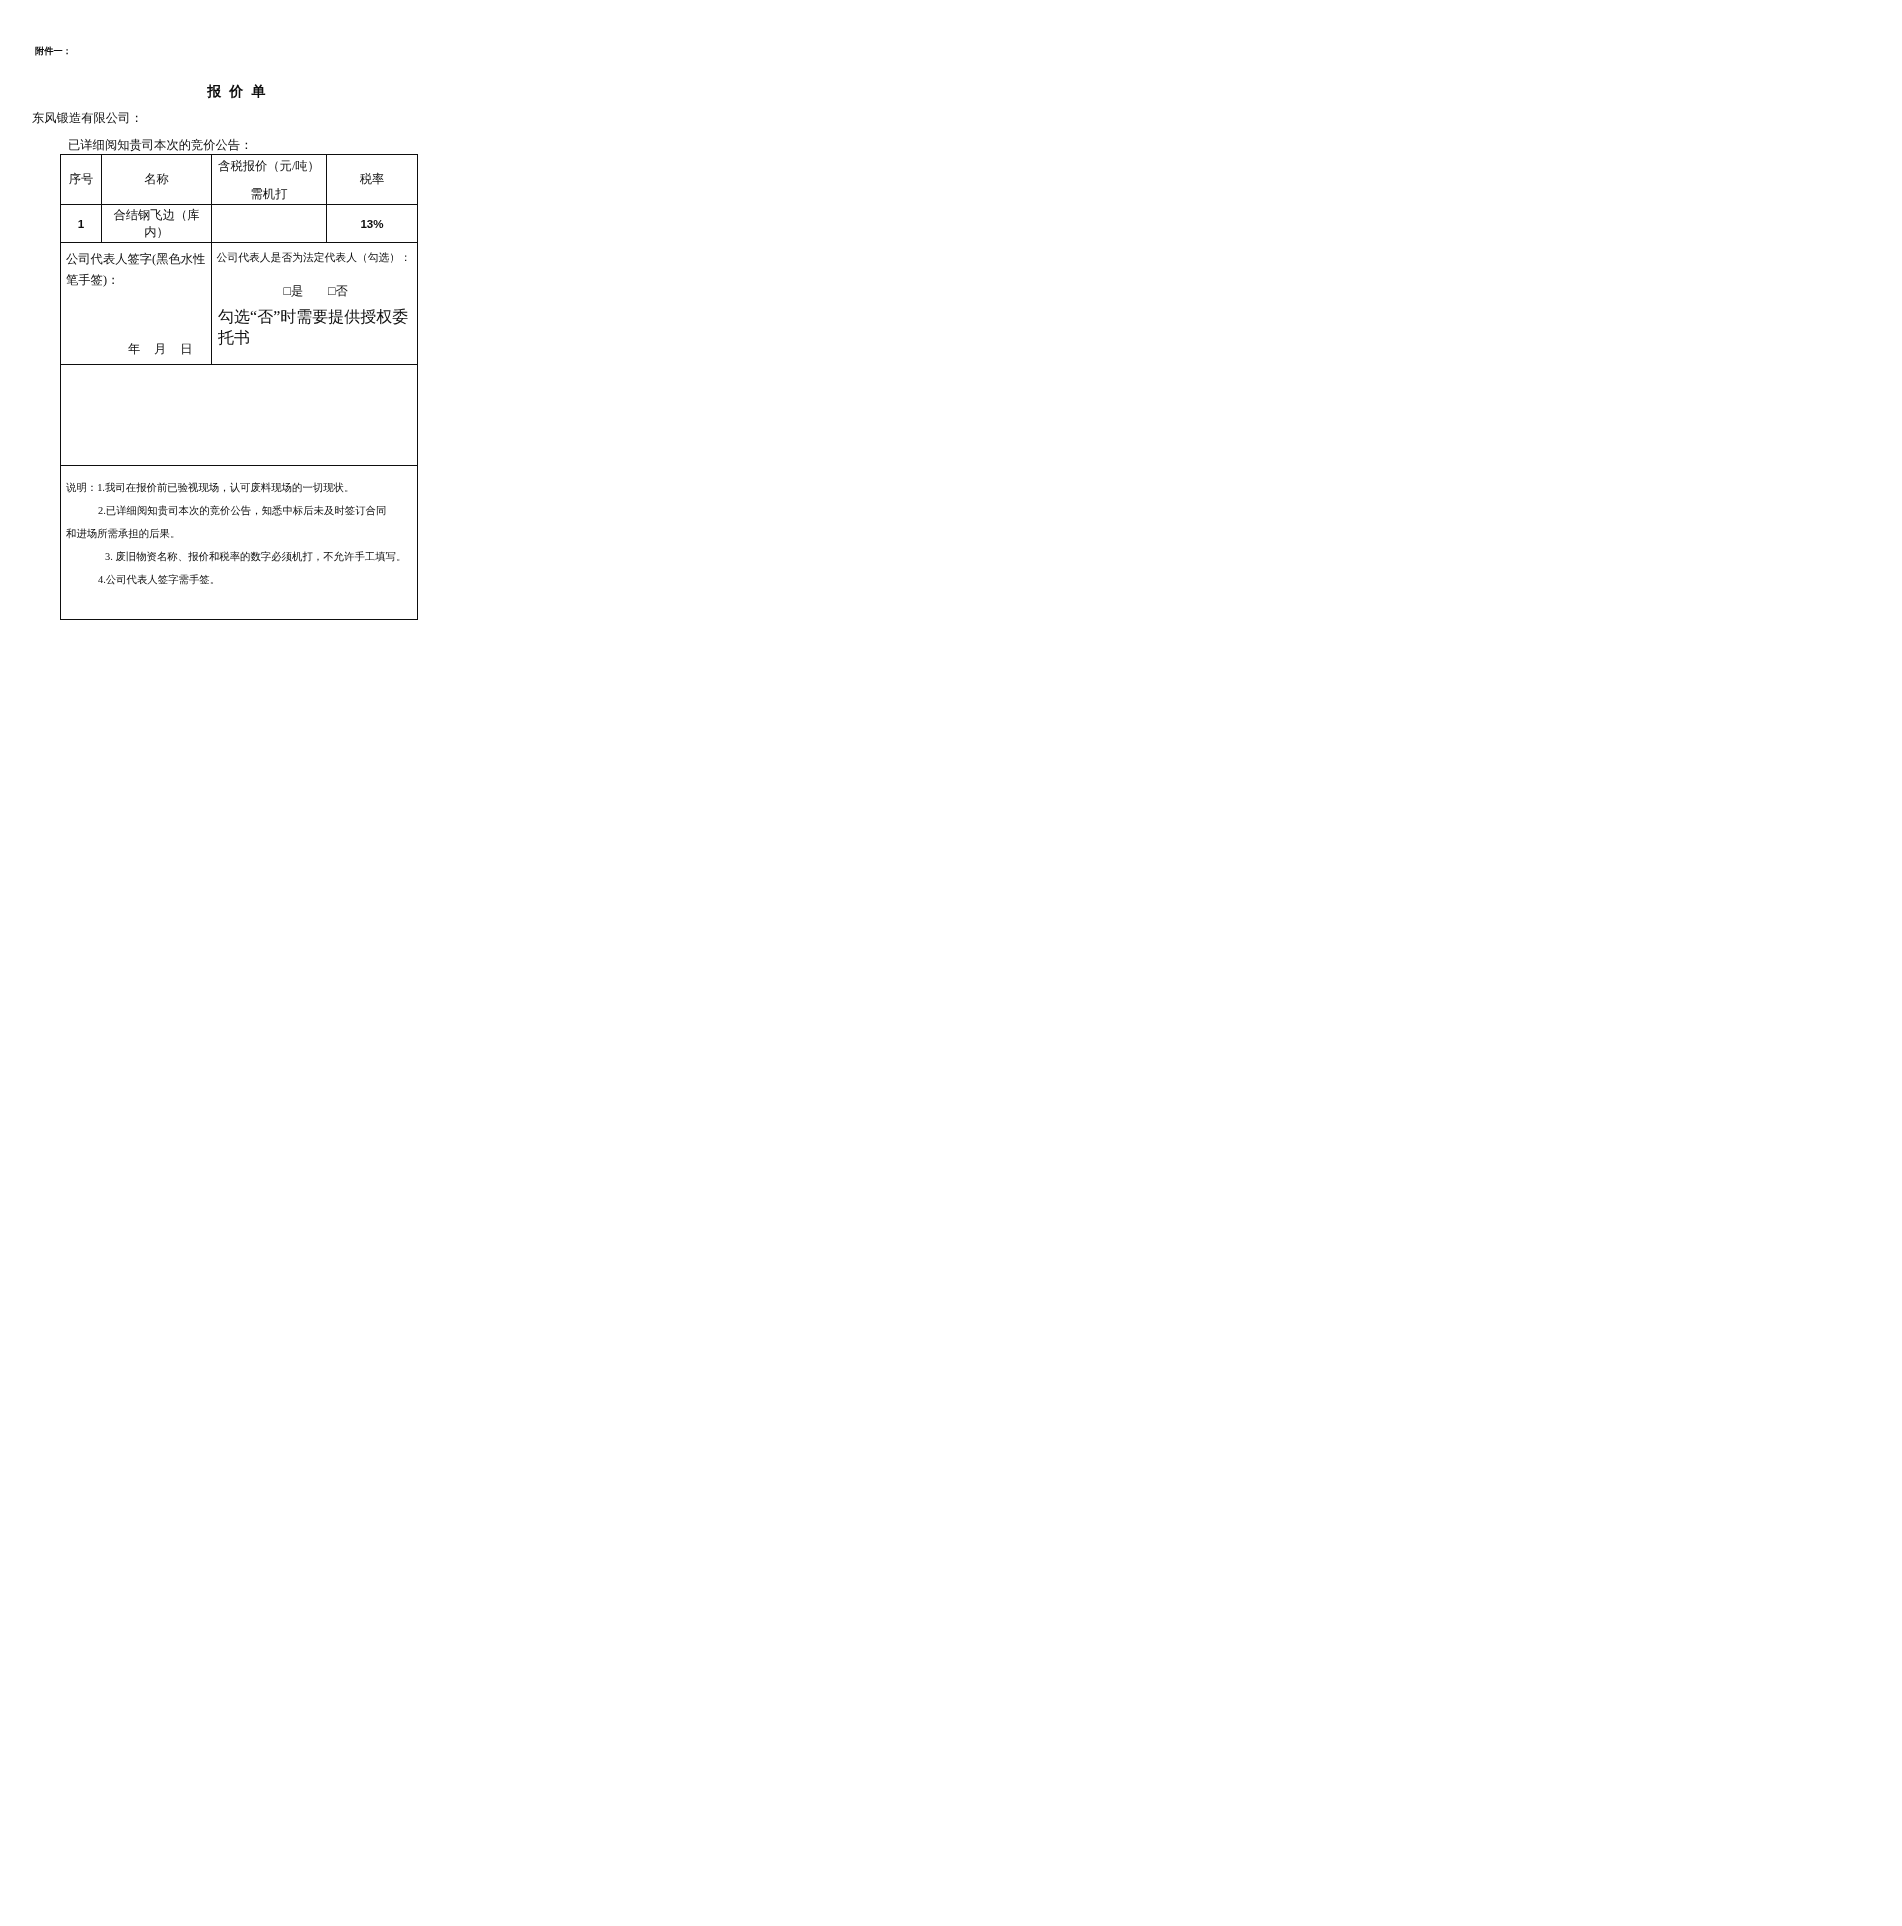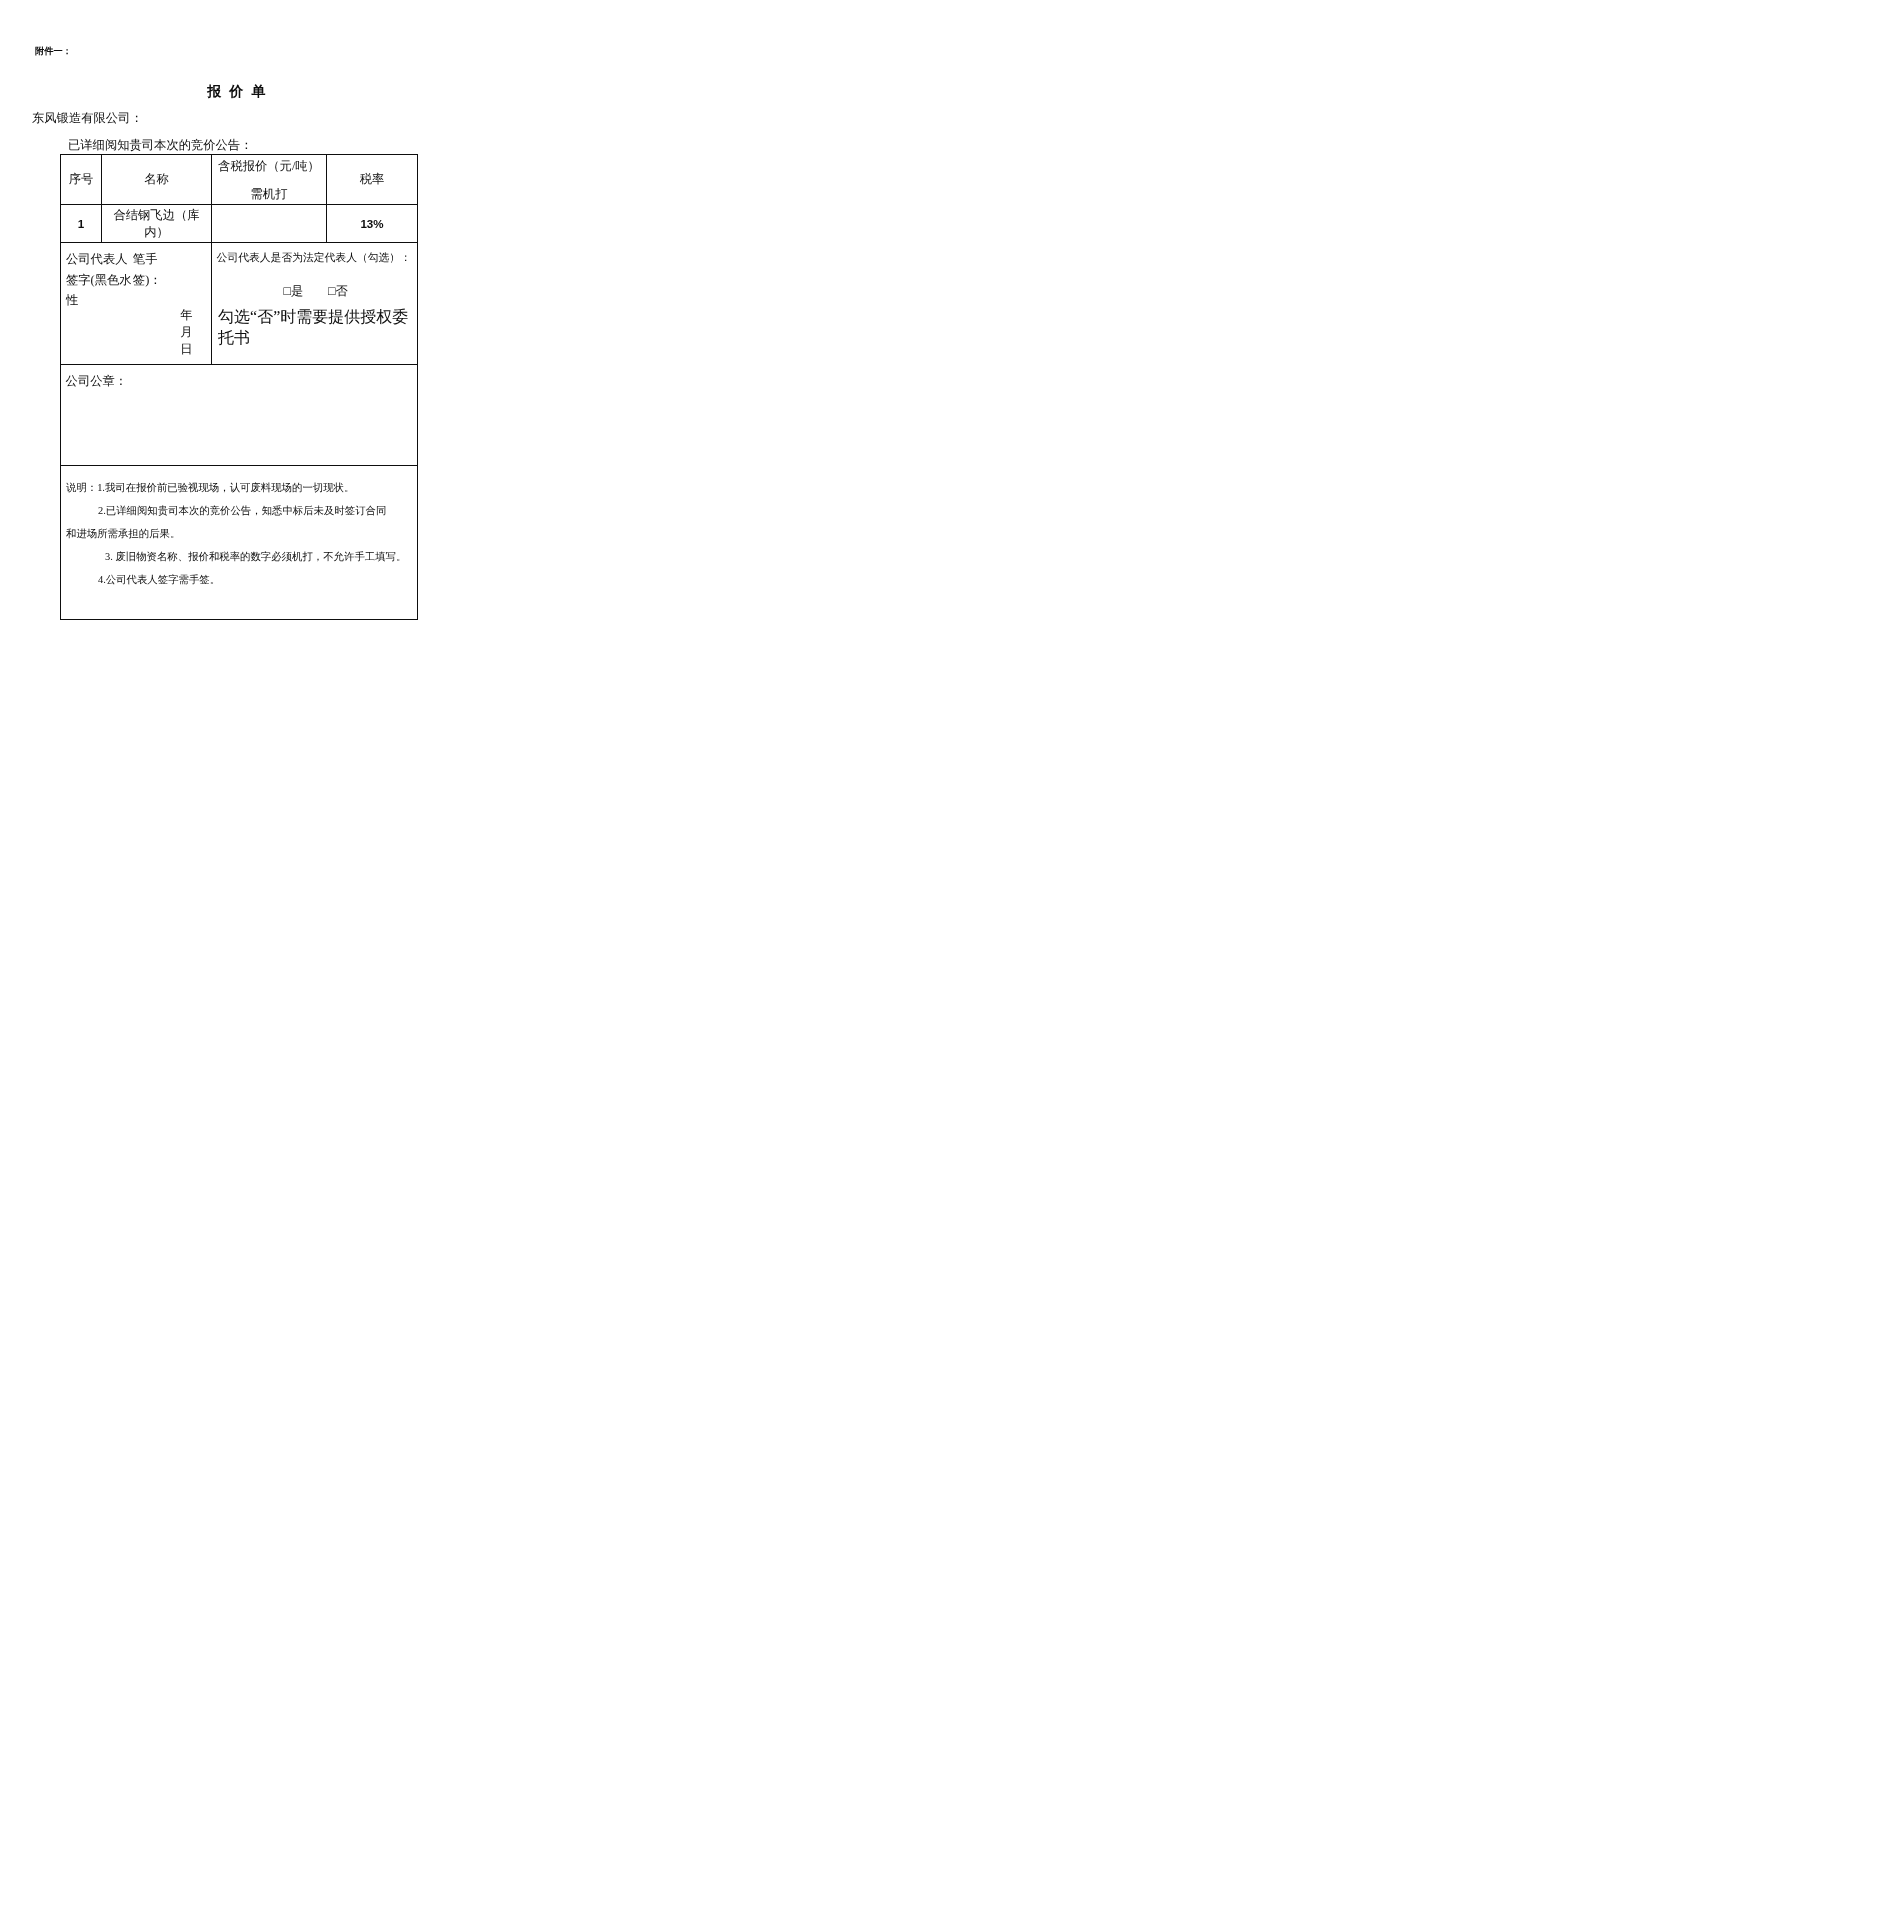--- a/index.html
+++ b/index.html
@@ -56,21 +56,21 @@
     justify-content:center; align-items:center;
     text-align:center; font-size:12.3px;
   }
   .price-header { line-height:28px; }
   .num {
     font-family:"Liberation Sans","DejaVu Sans",sans-serif;
     font-weight:bold; font-size:11.6px;
   }
   
   .sig-left {
-    display:flex; flex-direction:row;
+    display:flex; flex-direction:column;
     padding:6.2px 3.9px 6.2px 5px;
     font-size:12.3px;
   }
   .sig-left .lbl-line { line-height:20.4px; }
   .date-line {
     margin-top:auto; text-align:right;
     padding-right:14.6px; font-size:12.3px;
   }
   .date-line span + span { margin-left:10.8px; }
   .sig-right {
@@ -136,21 +136,20 @@
         <div class="sig-right-title">公司代表人是否为法定代表人（勾选）：</div>
         <div class="checkline">
           <span>□是</span>
           <span>□否</span>
         </div>
         <div class="subnote">勾选“否”时需要提供授权委托书</div>
       </div>
     </div>
 
     <div class="row r-phone">
-      <div class="cell c-right seal-right">公司公章：</div>
     </div>
 
     <div class="row r-notes">
       <div class="cell c-full notes-cell">
         <div class="note-line">说明：1.我司在报价前已验视现场，认可废料现场的一切现状。</div>
         <div class="note-line indent-a">2.已详细阅知贵司本次的竞价公告，知悉中标后未及时签订合同</div>
         <div class="note-line">和进场所需承担的后果。</div>
         <div class="note-line indent-b">3. 废旧物资名称、报价和税率的数字必须机打，不允许手工填写。</div>
         <div class="note-line indent-a">4.公司代表人签字需手签。</div>
       </div>

